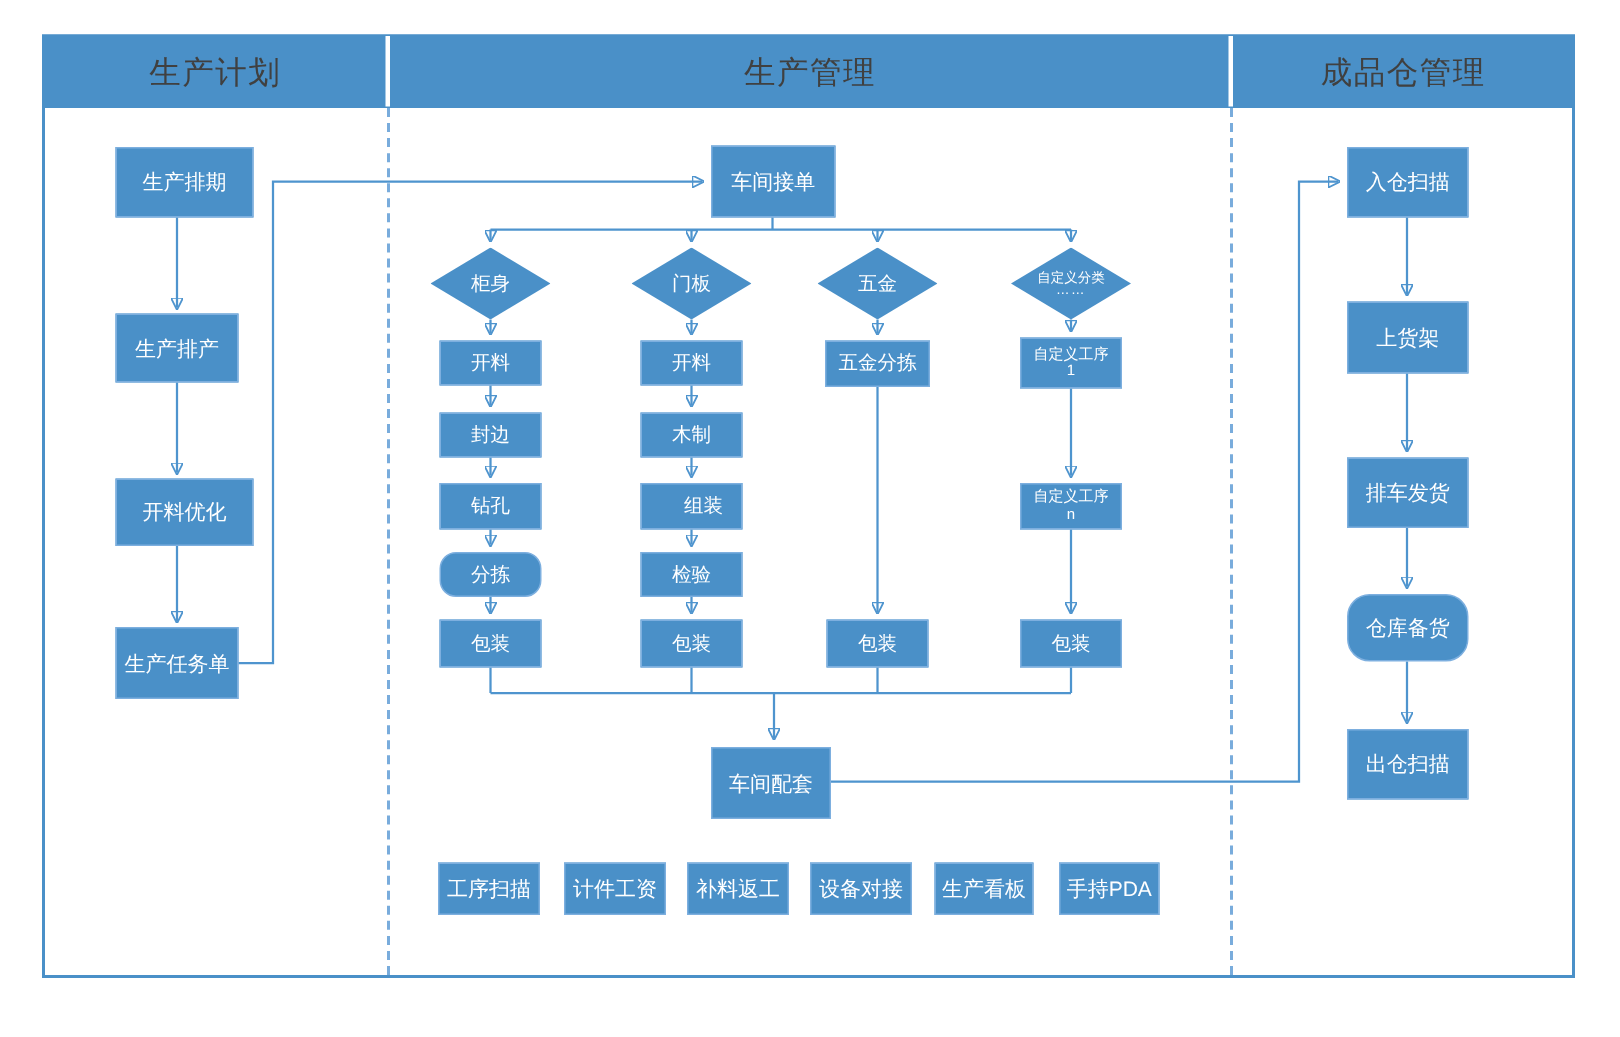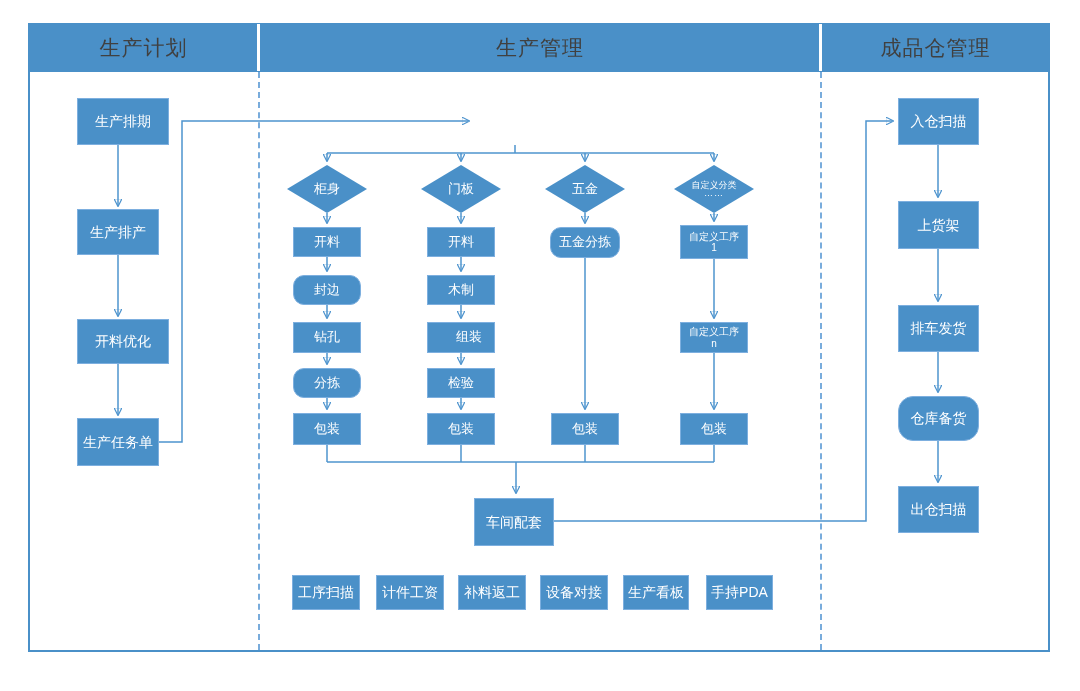--- a/index.html
+++ b/index.html
@@ -116,48 +116,49 @@
     <path d="M938 249 V300" marker-end="url(#ah)"></path>
     <path d="M938 352 V391" marker-end="url(#ah)"></path>
     <path d="M938 441 V481" marker-end="url(#ah)"></path>
   </svg>
 
   <div class="node" style="left:77px; top:98px; width:92px; height:47px;">生产排期</div>
   <div class="node" style="left:77px; top:209px; width:82px; height:46px;">生产排产</div>
   <div class="node" style="left:77px; top:319px; width:92px; height:45px;">开料优化</div>
   <div class="node" style="left:77px; top:418px; width:82px; height:48px;">生产任务单</div>
 
+  <div class="node" style="left:474px; top:97px; width:83px; height:48px;">车间接单</div>
 
   <div class="diamond" style="left:287px; top:165px;">
     <span>柜身</span>
   </div>
   <div class="diamond" style="left:421px; top:165px;">
     <span>门板</span>
   </div>
   <div class="diamond" style="left:545px; top:165px;">
     <span>五金</span>
   </div>
   <div class="diamond" style="left:674px; top:165px;">
     <span class="tiny">自定义分类</span>
     <span class="tiny-ellipsis">……</span>
   </div>
 
   <div class="node sm" style="left:293px; top:227px; width:68px; height:30px;">开料</div>
-  <div class="node sm" style="left:293px; top:275px; width:68px; height:30px;border-radius:11px;">封边</div>
+  <div class="node sm" style="left:293px; top:275px; width:68px; height:30px;">封边</div>
   <div class="node sm" style="left:293px; top:322px; width:68px; height:31px;">钻孔</div>
   <div class="node sm" style="left:293px; top:368px; width:68px; height:30px;border-radius:11px;">分拣</div>
   <div class="node sm" style="left:293px; top:413px; width:68px; height:32px;">包装</div>
 
   <div class="node sm" style="left:427px; top:227px; width:68px; height:30px;">开料</div>
   <div class="node sm" style="left:427px; top:275px; width:68px; height:30px;">木制</div>
   <div class="node sm" style="left:427px; top:322px; width:68px; height:31px;padding-left:16px;">组装</div>
   <div class="node sm" style="left:427px; top:368px; width:68px; height:30px;">检验</div>
   <div class="node sm" style="left:427px; top:413px; width:68px; height:32px;">包装</div>
 
-  <div class="node sm" style="left:550px; top:227px; width:70px; height:31px;border-radius:11px;">五金分拣</div>
+  <div class="node sm" style="left:550px; top:227px; width:70px; height:31px;">五金分拣</div>
   <div class="node sm" style="left:551px; top:413px; width:68px; height:32px;">包装</div>
 
   <div class="node xs" style="left:680px; top:225px; width:68px; height:34px;">
     <span>自定义工序</span>
     <span>1</span>
   </div>
   <div class="node xs" style="left:680px; top:322px; width:68px; height:31px;">
     <span>自定义工序</span>
     <span>n</span>
   </div>

